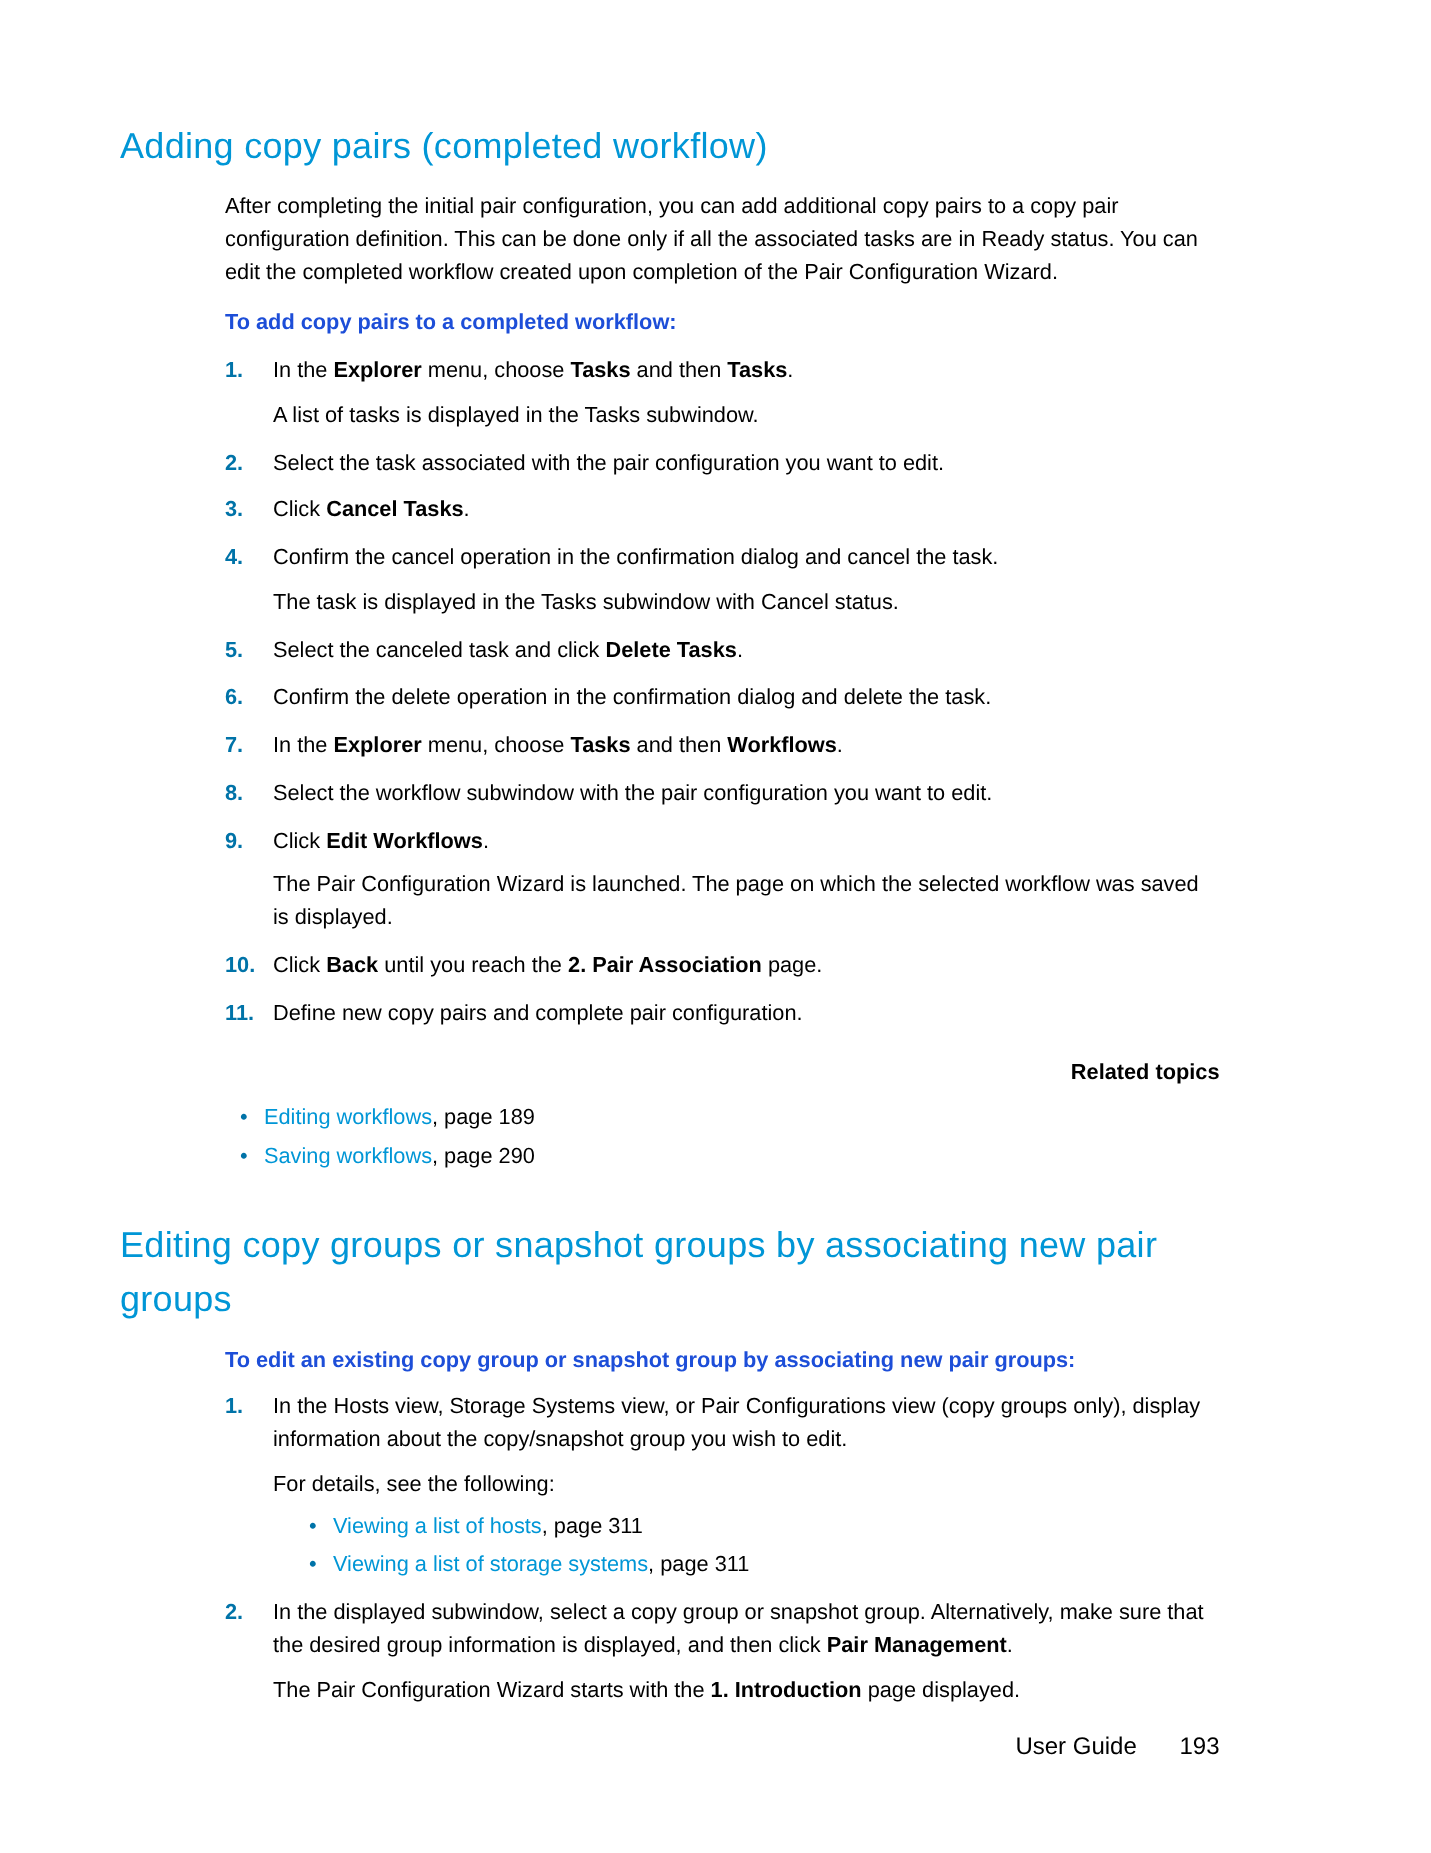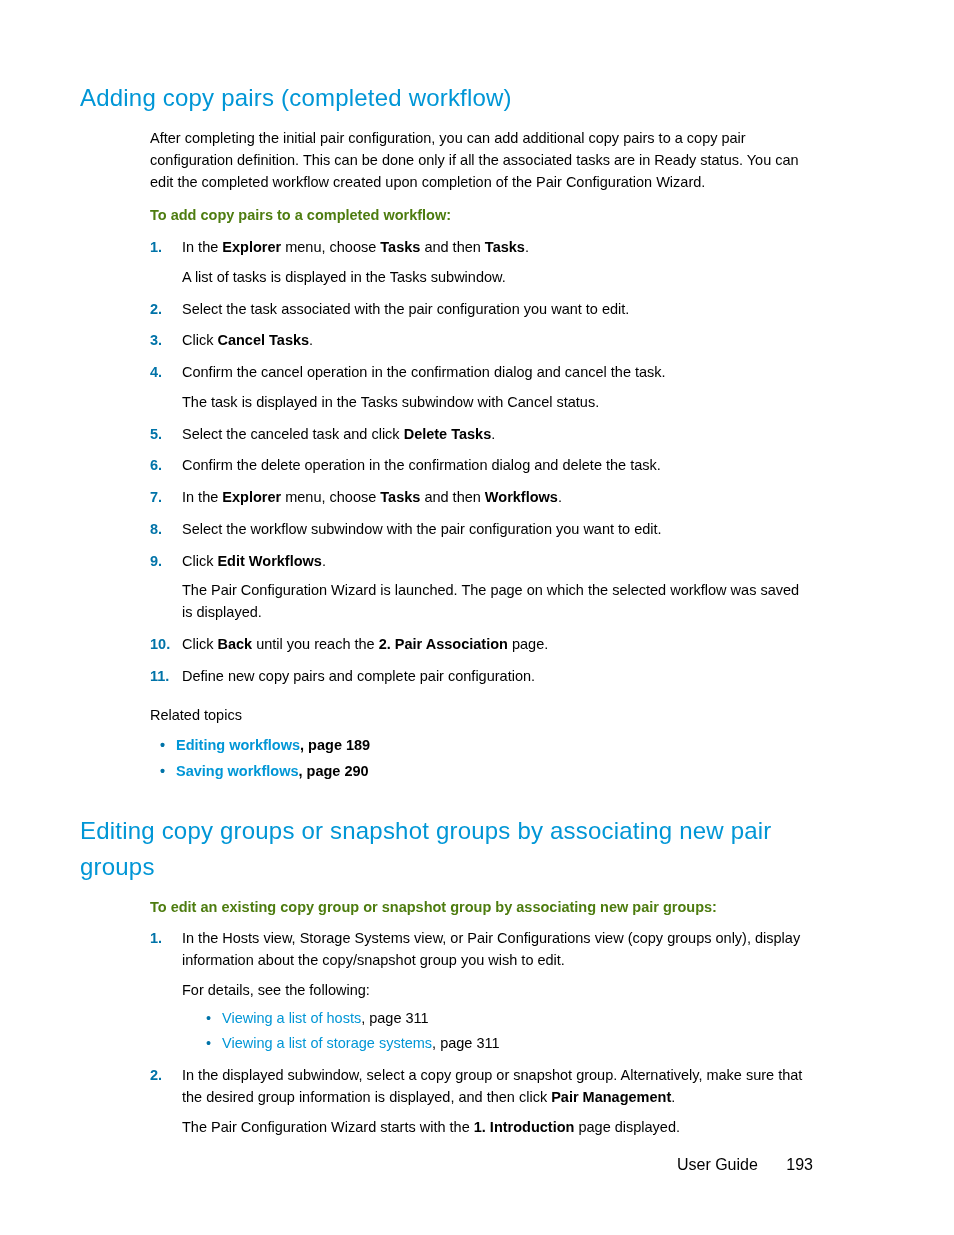--- a/index.html
+++ b/index.html
@@ -26,21 +26,21 @@
     letter-spacing: 0.2px;
   }
   .intro {
     margin-left: 70px;
     margin-bottom: 12px;
   }
   .section-body {
     margin-left: 70px;
   }
   .proc-heading {
-    color: #4d7c0f;
+    color: #1d4ed8;
     font-weight: bold;
     margin: 8px 0 10px 0;
   }
   ol.steps {
     list-style: none;
     padding: 0;
     margin: 0;
     counter-reset: step;
   }
   ol.steps > li {
@@ -54,33 +54,33 @@
     position: absolute;
     left: 0;
     top: 0;
     color: #0073a8;
     font-weight: bold;
   }
   .step-sub {
     margin-top: 8px;
   }
   .related-heading {
-    font-weight: normal;
-    margin: 18px 0 8px 0;
+    font-weight: bold;
+    margin: 18px 0 8px 16px;
+    text-align: right;
   }
   ul.bullets {
     list-style: none;
     padding: 0;
     margin: 0 0 0 4px;
   }
   ul.bullets > li {
     position: relative;
     padding-left: 22px;
     margin-bottom: 4px;
-    font-weight: bold;
   }
   ul.bullets > li::before {
     content: "•";
     position: absolute;
     left: 6px;
     color: #0073a8;
   }
   ul.step-bullets {
     list-style: none;
     padding: 0;

